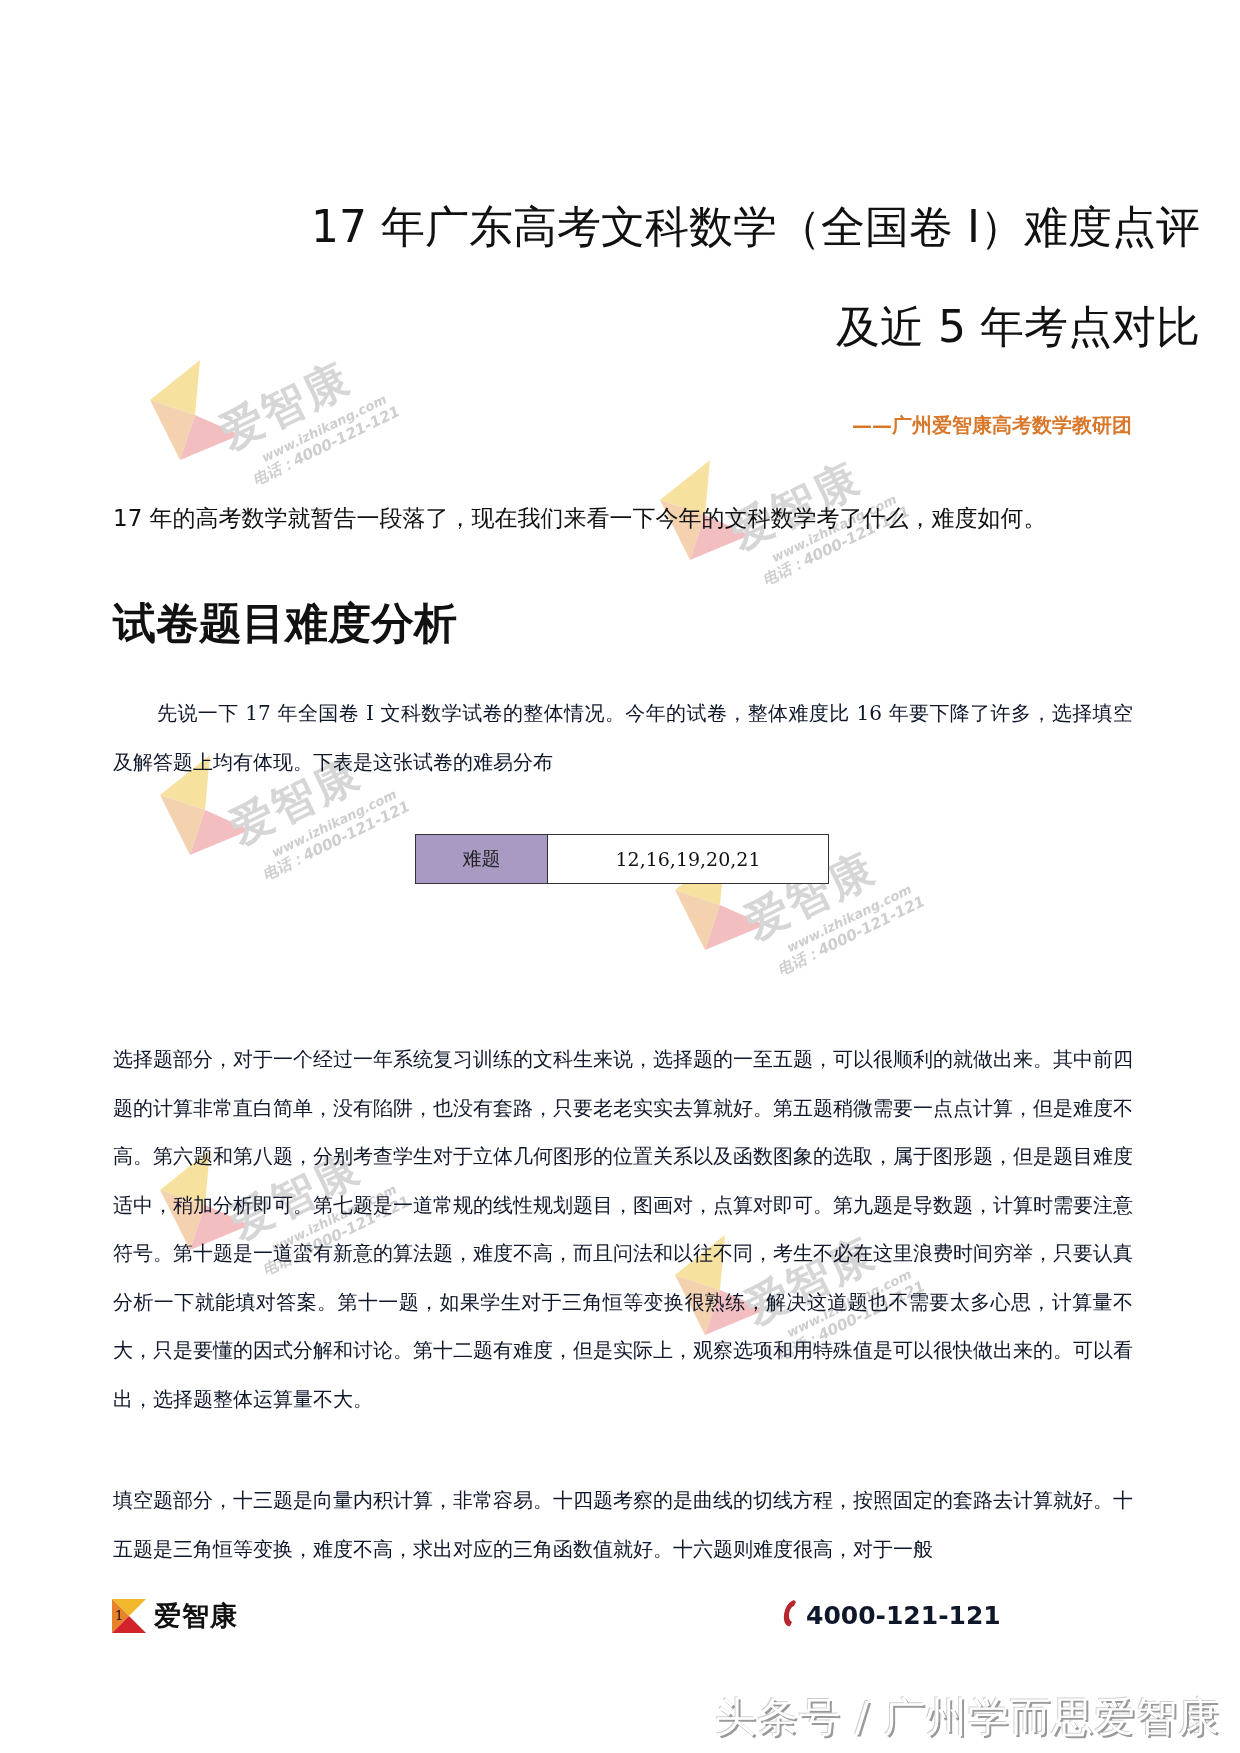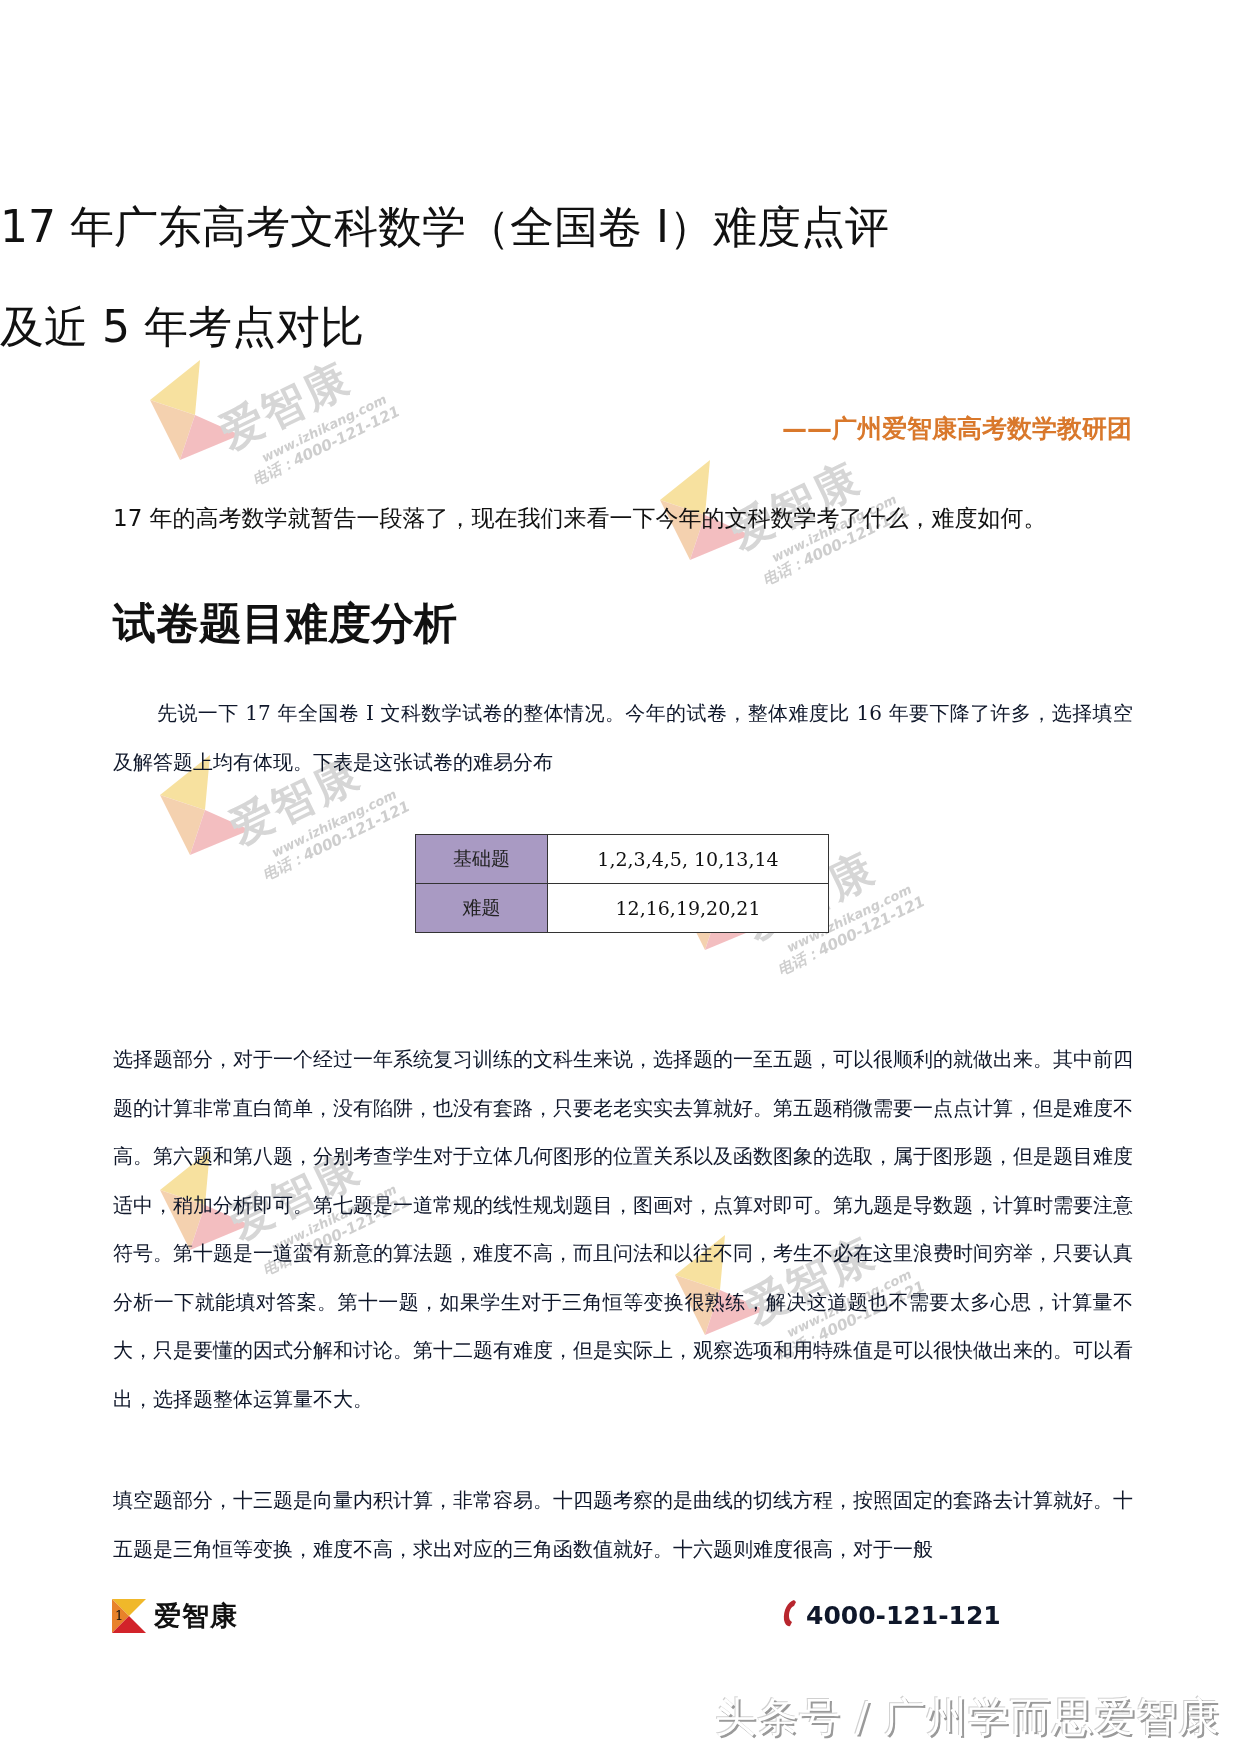--- a/index.html
+++ b/index.html
@@ -1,20 +1,20 @@
 <!DOCTYPE html>
 <html><head>
 <meta charset="utf-8">
 <style>
   html, body { margin:0; padding:0; background:#ffffff; }
   body { width:1240px; height:1753px; position:relative; overflow:hidden;
          font-family:"DejaVu Sans","Liberation Sans",sans-serif; color:#111; }
   .abs { position:absolute; }
-  .title { left:0; width:1200px; text-align:left; font-size:44px; font-weight:500; letter-spacing:0px; color:#111; }
-  .byline { right:108px; top:412px; font-size:25px; font-weight:bold; color:#d9782b; }
+  .title { left:0; width:1200px; text-align:right; font-size:44px; font-weight:500; letter-spacing:0px; color:#111; }
+  .byline { right:108px; top:412px; font-size:20px; font-weight:bold; color:#d9782b; }
   .intro { left:113px; top:503px; font-size:23px; color:#111; white-space:nowrap; }
   .section-h { left:113px; top:595px; font-size:43px; font-weight:bold; color:#111; }
   .body-text { font-family:"DejaVu Serif","Liberation Serif",serif; font-size:20px; color:#0f172a; }
   .para { left:113px; width:1020px; line-height:48.5px; text-align:justify; }
   .para p { margin:0; }
   .indent { text-indent:44px; }
 
   table.diff { position:absolute; left:415px; top:834px; border-collapse:collapse;
                font-family:"DejaVu Serif","Liberation Serif",serif; font-size:19px; }
   table.diff td { border:1.5px solid #333; height:48px; text-align:center; padding:0; }
@@ -119,24 +119,20 @@
 <div class="abs intro">17 年的高考数学就暂告一段落了，现在我们来看一下今年的文科数学考了什么，难度如何。</div>
 
 <div class="abs section-h">试卷题目难度分析</div>
 
 <div class="abs para body-text" style="top:689px;">
   <p class="indent">先说一下 17 年全国卷 I 文科数学试卷的整体情况。今年的试卷，整体难度比 16 年要下降了许多，选择填空及解答题上均有体现。下表是这张试卷的难易分布</p>
 </div>
 
 <table class="diff">
   <tbody>
-      <tr>
-    <td class="lab">基础题</td>
-    <td class="val">1,2,3,4,5, 10,13,14</td>
-  </tr>
   <tr>
     <td class="lab">难题</td>
     <td class="val">12,16,19,20,21</td>
   </tr>
 </tbody>
   </table>
 
 <div class="abs para body-text" style="top:1035px;">
   <p>选择题部分，对于一个经过一年系统复习训练的文科生来说，选择题的一至五题，可以很顺利的就做出来。其中前四题的计算非常直白简单，没有陷阱，也没有套路，只要老老实实去算就好。第五题稍微需要一点点计算，但是难度不高。第六题和第八题，分别考查学生对于立体几何图形的位置关系以及函数图象的选取，属于图形题，但是题目难度适中，稍加分析即可。第七题是一道常规的线性规划题目，图画对，点算对即可。第九题是导数题，计算时需要注意符号。第十题是一道蛮有新意的算法题，难度不高，而且问法和以往不同，考生不必在这里浪费时间穷举，只要认真分析一下就能填对答案。第十一题，如果学生对于三角恒等变换很熟练，解决这道题也不需要太多心思，计算量不大，只是要懂的因式分解和讨论。第十二题有难度，但是实际上，观察选项和用特殊值是可以很快做出来的。可以看出，选择题整体运算量不大。</p>
 </div>

